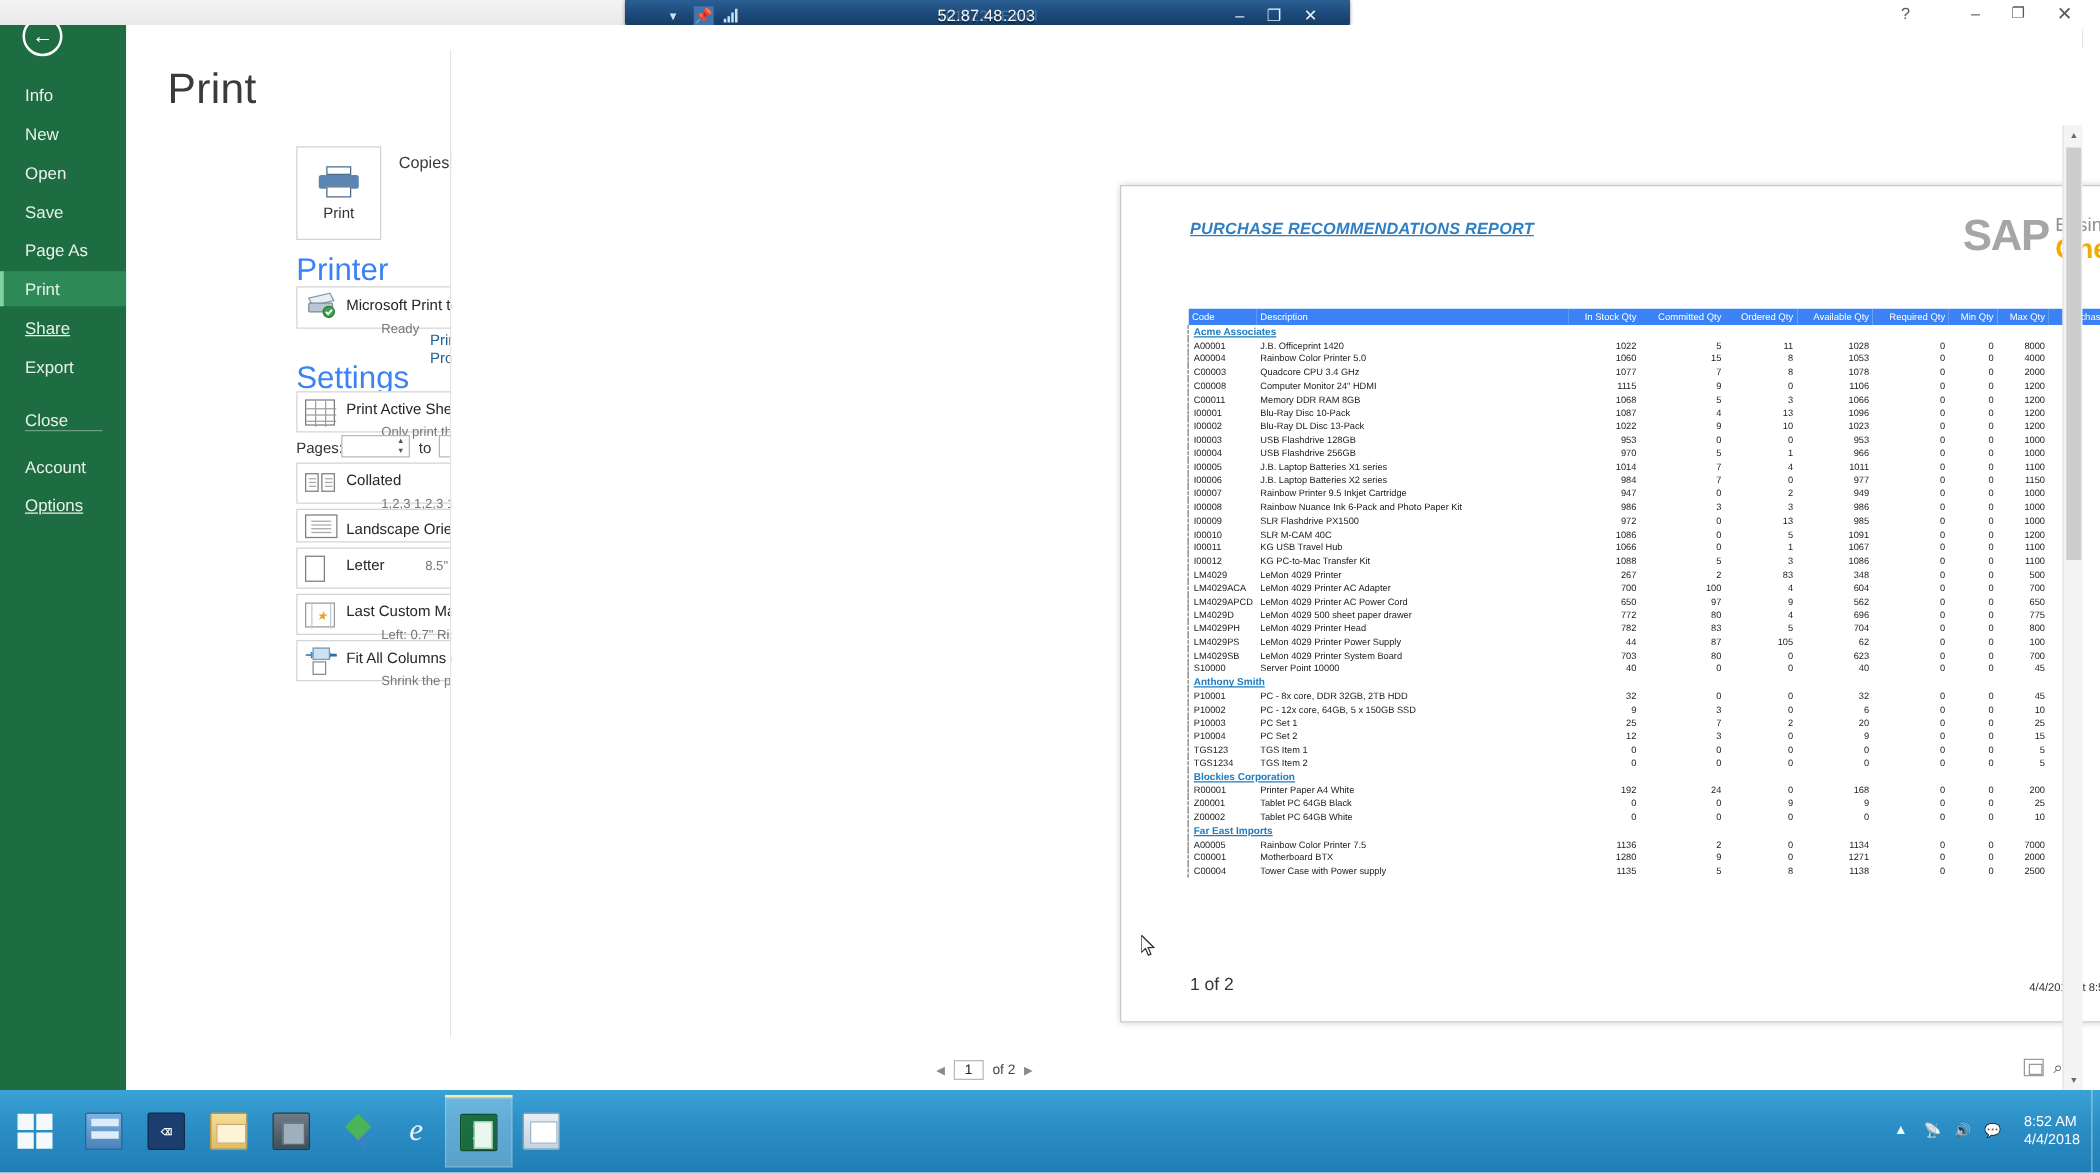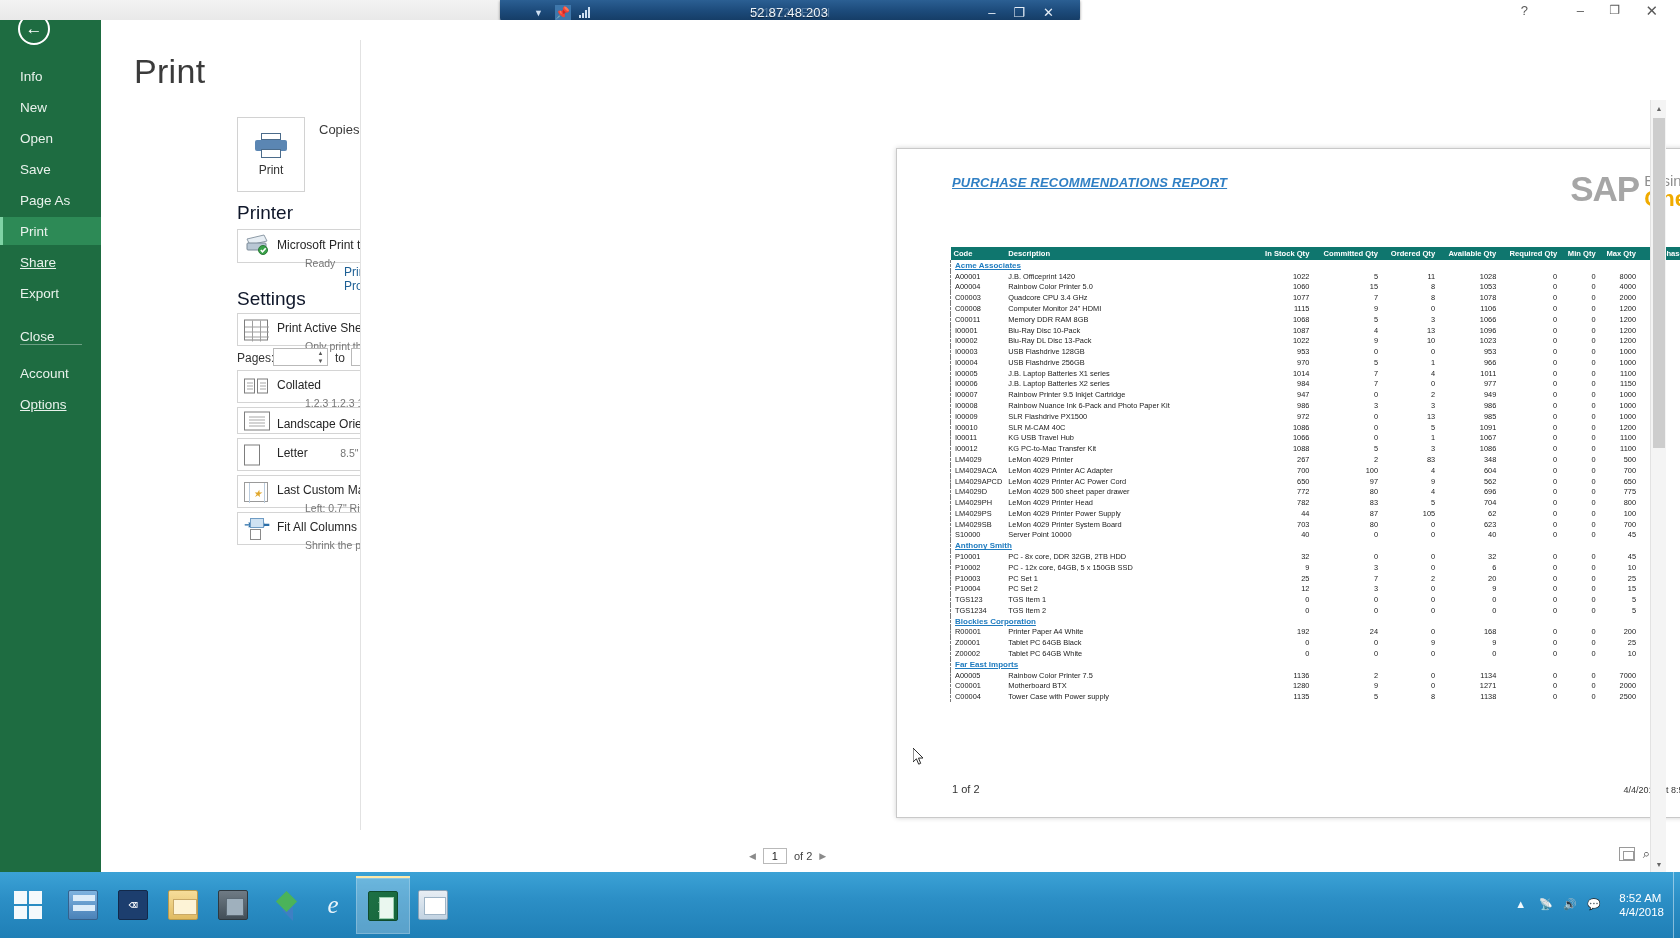--- a/index.html
+++ b/index.html
@@ -95,21 +95,21 @@
   #print-btn-label{ font-size:12px; color:#333; }
 
   #copies-label { position:absolute; left:218px; top:102px; font-size:13px; color:#3a3a3a; }
   #copies-input { position:absolute; left:260px; top:99px; width:48px; height:19px;
      border:1px solid #b9b9b9; font-size:12px; padding-left:5px; line-height:17px; color:#222;
      background:#fff;}
   #copies-spin { position:absolute; left:297px; top:100px; width:10px; height:17px;
      display:flex; flex-direction:column; justify-content:space-around; align-items:center;
      font-size:7px; color:#555; cursor:pointer;}
 
-  .sec-head { position:absolute; font-size:19px; color:#0f172a; font-weight:300; }
+  .sec-head { position:absolute; font-size:25px; color:#3b82f6; font-weight:300; }
   #printer-head { left:136px; top:182px; }
   #settings-head { left:136px; top:268px; }
   #printer-info-icon { position:absolute; left:315px; top:182px; width:11px; height:11px;
      border:1px solid #8a8a8a; border-radius:50%; font-size:8px; color:#666;
      display:flex; align-items:center; justify-content:center; cursor:pointer; }
 
   .combo {
     position:absolute; left:136px; width:190px; border:1px solid #d4d4d4;
     background:#fff; cursor:pointer;
   }
@@ -199,34 +199,34 @@
   #sap-logo .b1 { margin-left:5px; }
   #sap-logo .b1 .bu { font-size:15px; color:#8f8f8f; display:block; line-height:15px; }
   #sap-logo .b1 .on { font-size:22px; color:#f0ab00; font-weight:bold; display:block;
      line-height:20px; margin-top:1px; }
 
   
   #rpt-wrap { position:absolute; left:53px; top:98px; width:752px; }
   #rpt-table { width:752px; border-collapse:collapse;
      font-family:"Liberation Sans", sans-serif; font-size:7.4px; color:#1a1a1a; }
   #rpt-table thead th {
-    background:#0f766e; color:#ffffff; font-size:7.6px; font-weight:bold;
+    background:#3b82f6; color:#ffffff; font-size:7.6px; font-weight:normal;
     padding:2px 3px; text-align:right; white-space:nowrap;
   }
   #rpt-table thead th.l { text-align:left; }
   #rpt-table td { padding:0.9px 3px; white-space:nowrap; }
   #rpt-table td.num { text-align:right; }
   #rpt-table td.code { border-left:1px dashed #7a7a7a; padding-left:4px; }
   tr.group td {
     color:#1e7bbf; font-weight:bold; text-decoration:underline; font-size:8px;
     padding-top:3px; padding-bottom:2px;
   }
   td.purchase { border-right:1px dashed #7a7a7a; }
 
-  #rpt-footer-left { position:absolute; left:55px; bottom:22px; font-size:11px; color:#333; }
+  #rpt-footer-left { position:absolute; left:55px; bottom:22px; font-size:14px; color:#333; }
   #rpt-footer-right { position:absolute; right:53px; bottom:22px; font-size:9px; color:#333; }
 
   
   #cursor { position:absolute; left:552px; top:728px; width:12px; height:18px; }
   #cursor svg { display:block; }
 
   
   #pv-scroll { position:absolute; right:0; top:80px; width:16px; height:772px;
      background:#f4f4f4; border-left:1px solid #e2e2e2; }
   #pv-scroll .up,#pv-scroll .dn { position:absolute; left:0; width:16px; height:16px;

